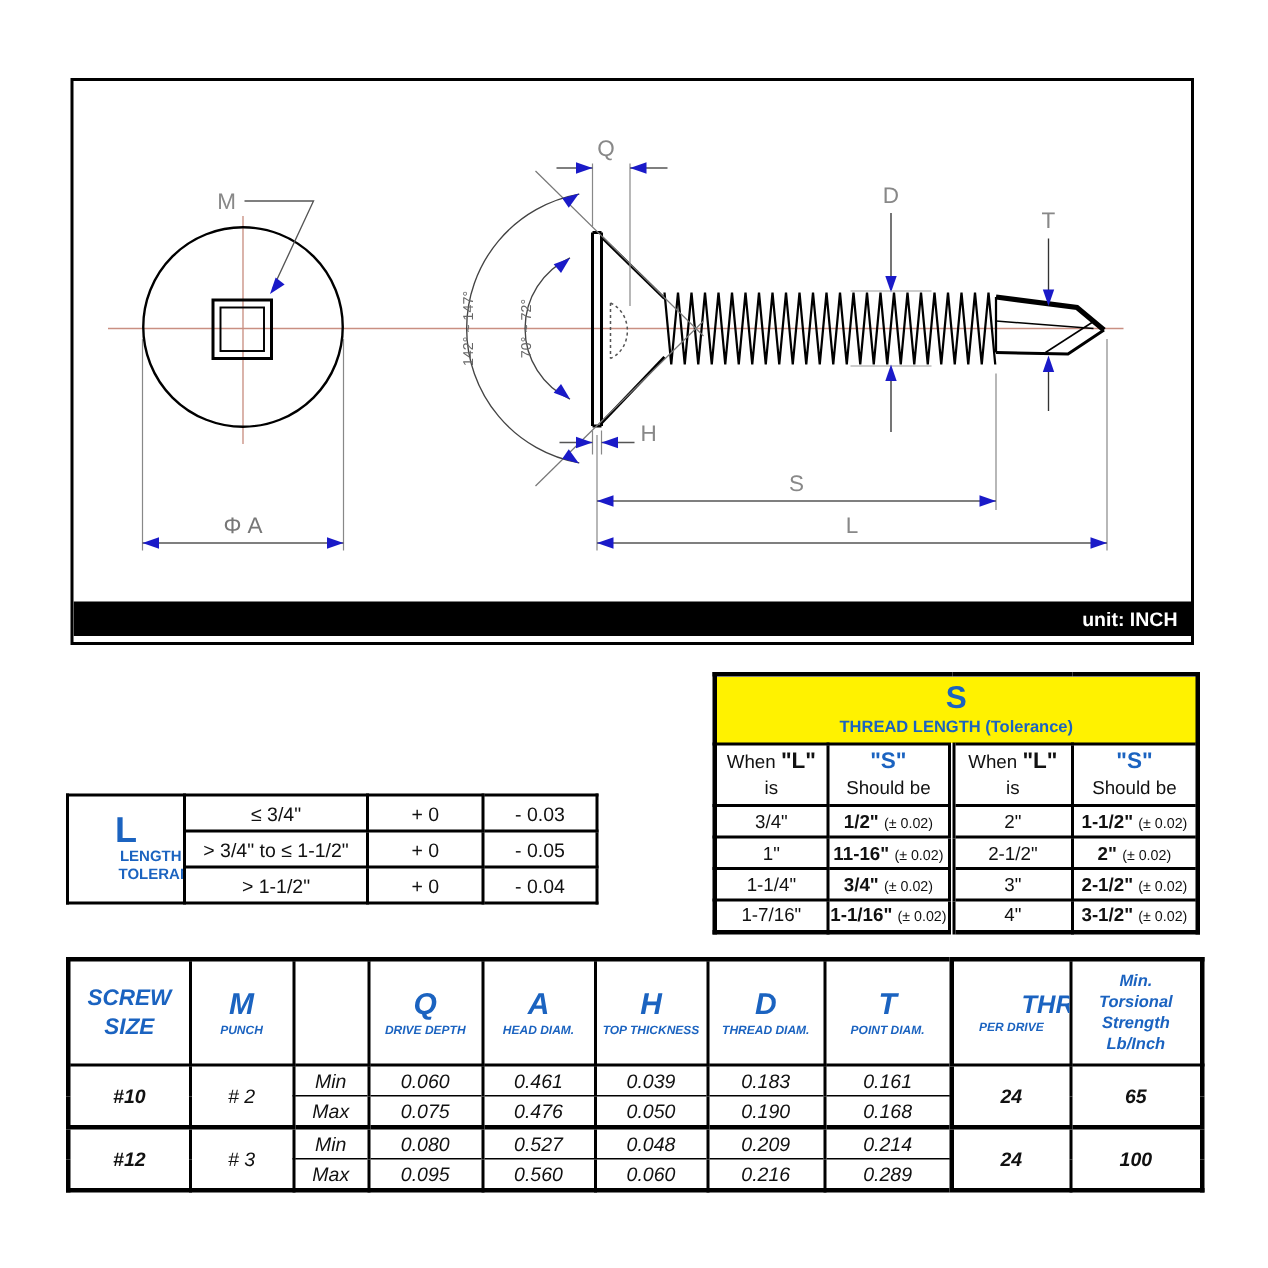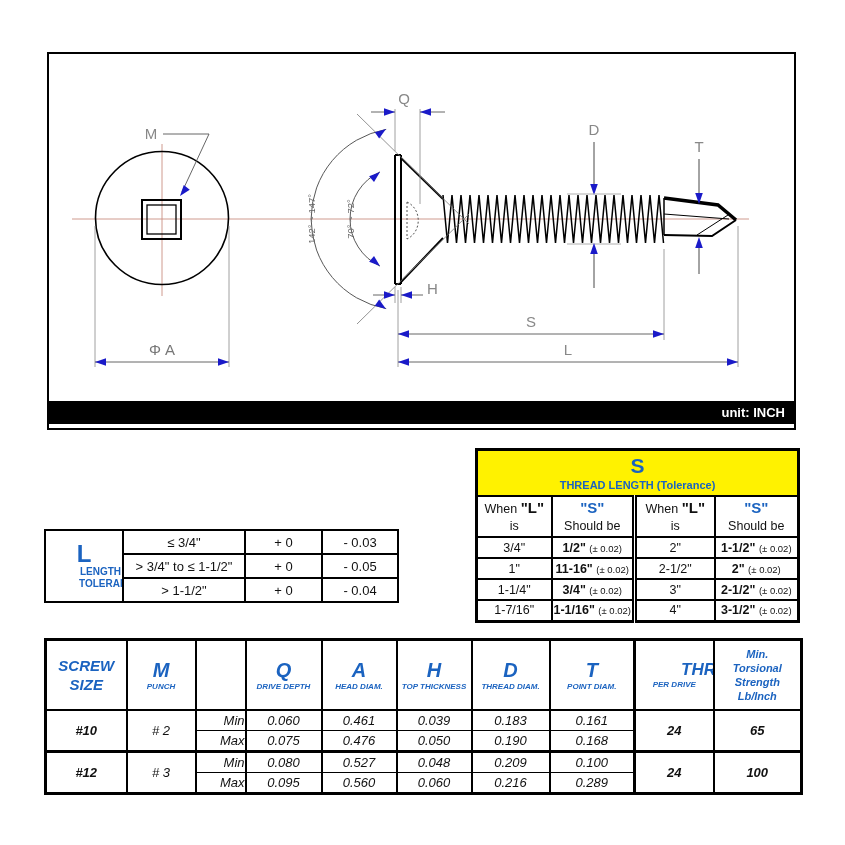--- a/index.html
+++ b/index.html
@@ -40,21 +40,21 @@
   
   #spec-table{left:44px;top:638px;width:756px;border:3px solid #000;font-style:italic;}
   #spec-table td,#spec-table th{border:2px solid #000;background:#fff;}
   #spec-table .hrow th{height:68px;}
   #spec-table .big{font-size:20px;font-weight:bold;line-height:24px;display:block;}
   #spec-table .sub{font-size:8px;font-weight:bold;line-height:10px;display:block;}
   #spec-table .sizehead{font-size:15px;font-weight:bold;line-height:19px;}
   #spec-table .threadbig{font-size:17px;font-weight:bold;line-height:20px;display:block;margin-left:45px;}
   #spec-table .strength{font-size:11px;font-weight:bold;line-height:14px;}
   #spec-table .drow td{height:19px;font-size:13px;}
-  #spec-table .minmax{font-size:11px;text-align:right;}
+  #spec-table .minmax{font-size:11px;}
   #spec-table .bold{font-weight:bold;font-size:14px;}
   #spec-table .thinrow td{border-bottom-width:1px;}
   #spec-table .maxrow td{border-top-width:1px;}
   #spec-table .grouprow td{border-top-width:3px;}
   #spec-table .thickleft{border-left-width:3px;}
 </style>
 </head>
 <body>
 
 <div id="drawing" class="abs">
@@ -354,21 +354,21 @@
     <td>0.168</td>
   </tr>
   <tr class="drow grouprow thinrow">
     <td rowspan="2" class="bold">#12</td>
     <td rowspan="2"># 3</td>
     <td class="minmax">Min</td>
     <td>0.080</td>
     <td>0.527</td>
     <td>0.048</td>
     <td>0.209</td>
-    <td>0.100</td>
+    <td>0.214</td>
     <td rowspan="2" class="bold thickleft">24</td>
     <td rowspan="2" class="bold">100</td>
   </tr>
   <tr class="drow maxrow">
     <td class="minmax">Max</td>
     <td>0.095</td>
     <td>0.560</td>
     <td>0.060</td>
     <td>0.216</td>
     <td>0.289</td>

